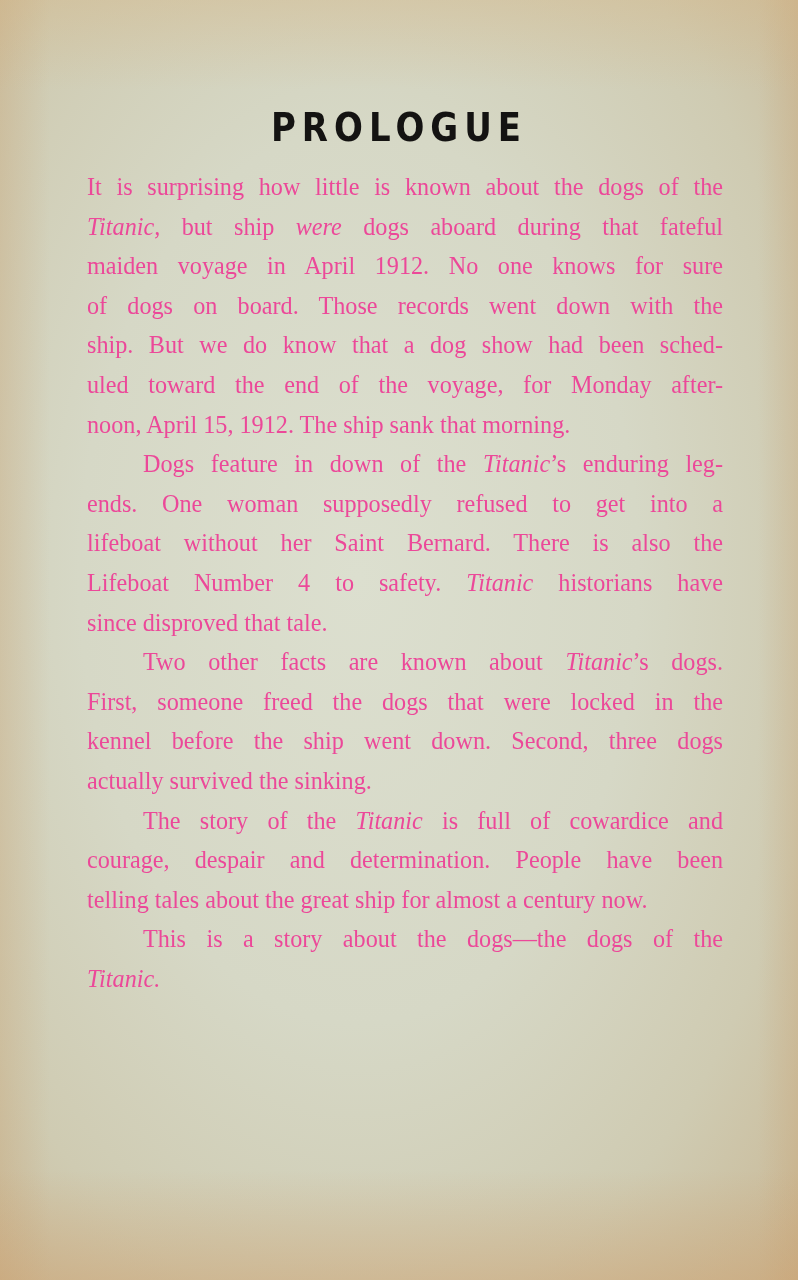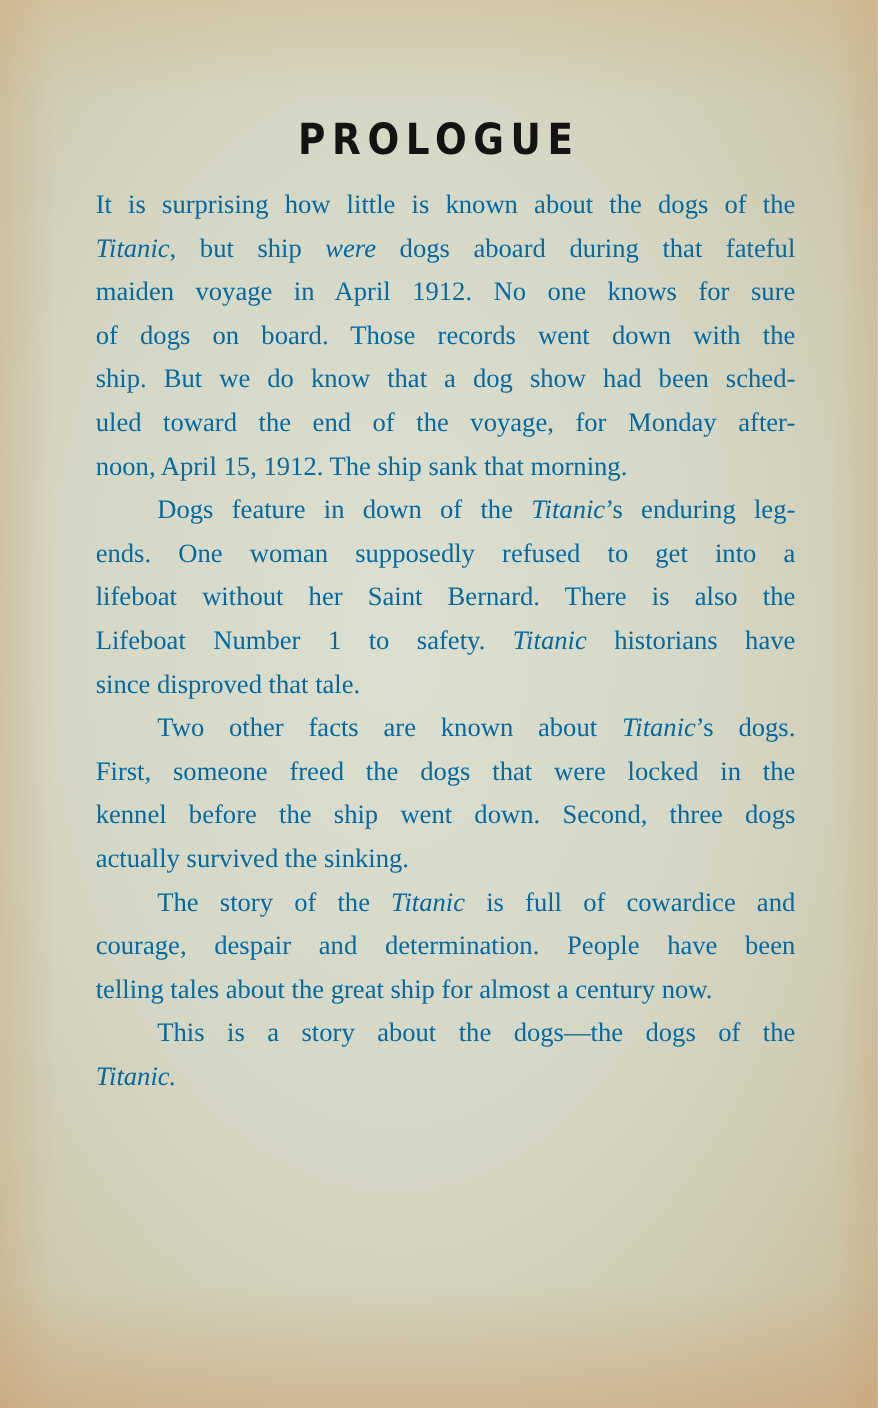--- a/index.html
+++ b/index.html
@@ -17,21 +17,21 @@
       linear-gradient(to left, rgba(200,165,120,0.35) 0px, rgba(200,165,120,0) 40px);
   }
   .title{
     position:absolute;top:84px;left:0;width:798px;text-align:center;
     font-family:"DejaVu Sans", sans-serif;font-weight:900;font-size:34px;
     letter-spacing:6px;color:#141312;transform:scaleY(1.15);
   }
   .body{
     position:absolute;top:167px;left:87px;width:636px;
     font-family:"Liberation Serif", serif;font-size:24.2px;line-height:39.6px;
-    color:#0369a1;text-align:justify;
+    color:#ec4899;text-align:justify;
   }
   .body p{margin:0;}
   .body .line{display:block;text-align:justify;text-align-last:justify;height:39.6px;white-space:nowrap;}
   .body .line.last{text-align-last:left;}
   .body i{font-style:italic;}
 </style>
 </head>
 <body>
 
 <div class="edge-warm"></div>
@@ -45,21 +45,21 @@
       <span class="line"><span>maiden voyage in April 1912. No one knows for sure</span></span>
       <span class="line"><span>of dogs on board. Those records went down with the</span></span>
       <span class="line"><span>ship. But we do know that a dog show had been sched-</span></span>
       <span class="line"><span>uled toward the end of the voyage, for Monday after-</span></span>
       <span class="line last"><span>noon, April 15, 1912. The ship sank that morning.</span></span>
     </p>
     <p>
       <span class="line" style="padding-left: 56px;"><span>Dogs feature in down of the </span><i>Titanic</i><span>’s enduring leg-</span></span>
       <span class="line"><span>ends. One woman supposedly refused to get into a</span></span>
       <span class="line"><span>lifeboat without her Saint Bernard. There is also the</span></span>
-      <span class="line"><span>Lifeboat Number 1 to safety. </span><i>Titanic</i><span> historians have</span></span>
+      <span class="line"><span>Lifeboat Number 4 to safety. </span><i>Titanic</i><span> historians have</span></span>
       <span class="line last"><span>since disproved that tale.</span></span>
     </p>
     <p>
       <span class="line" style="padding-left: 56px;"><span>Two other facts are known about </span><i>Titanic</i><span>’s dogs.</span></span>
       <span class="line"><span>First, someone freed the dogs that were locked in the</span></span>
       <span class="line"><span>kennel before the ship went down. Second, three dogs</span></span>
       <span class="line last"><span>actually survived the sinking.</span></span>
     </p>
     <p>
       <span class="line" style="padding-left: 56px;"><span>The story of the </span><i>Titanic</i><span> is full of cowardice and</span></span>

